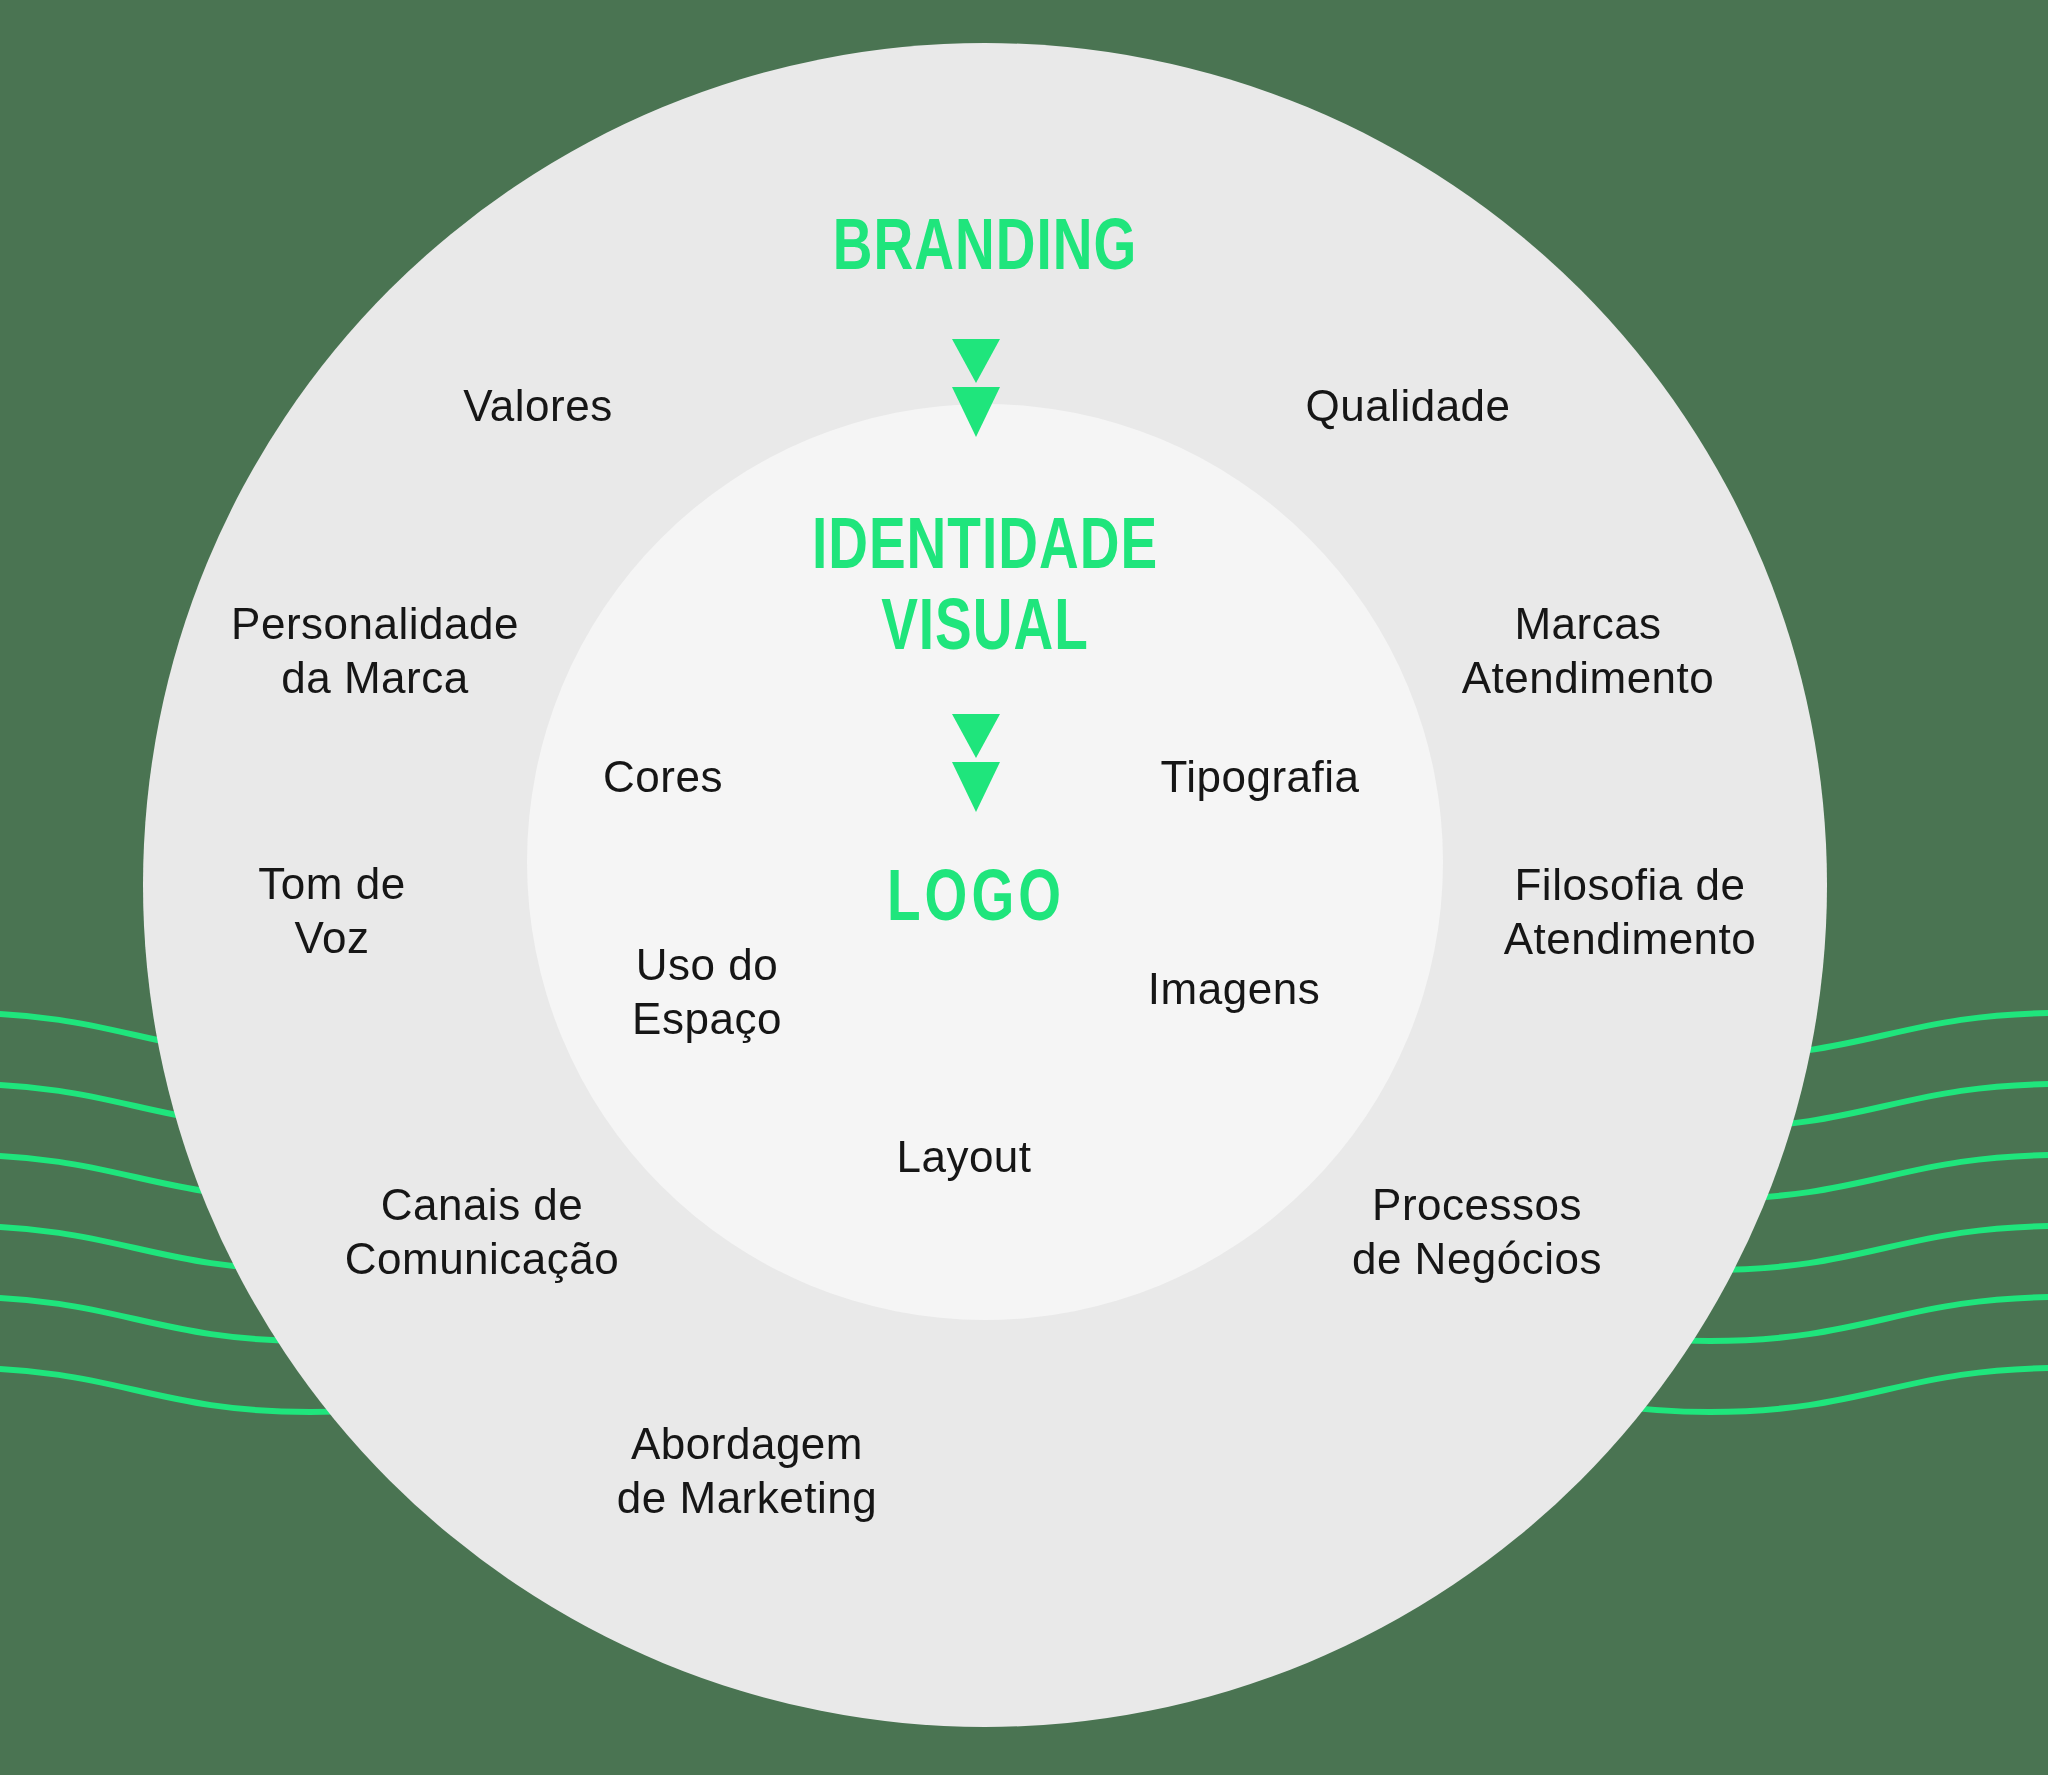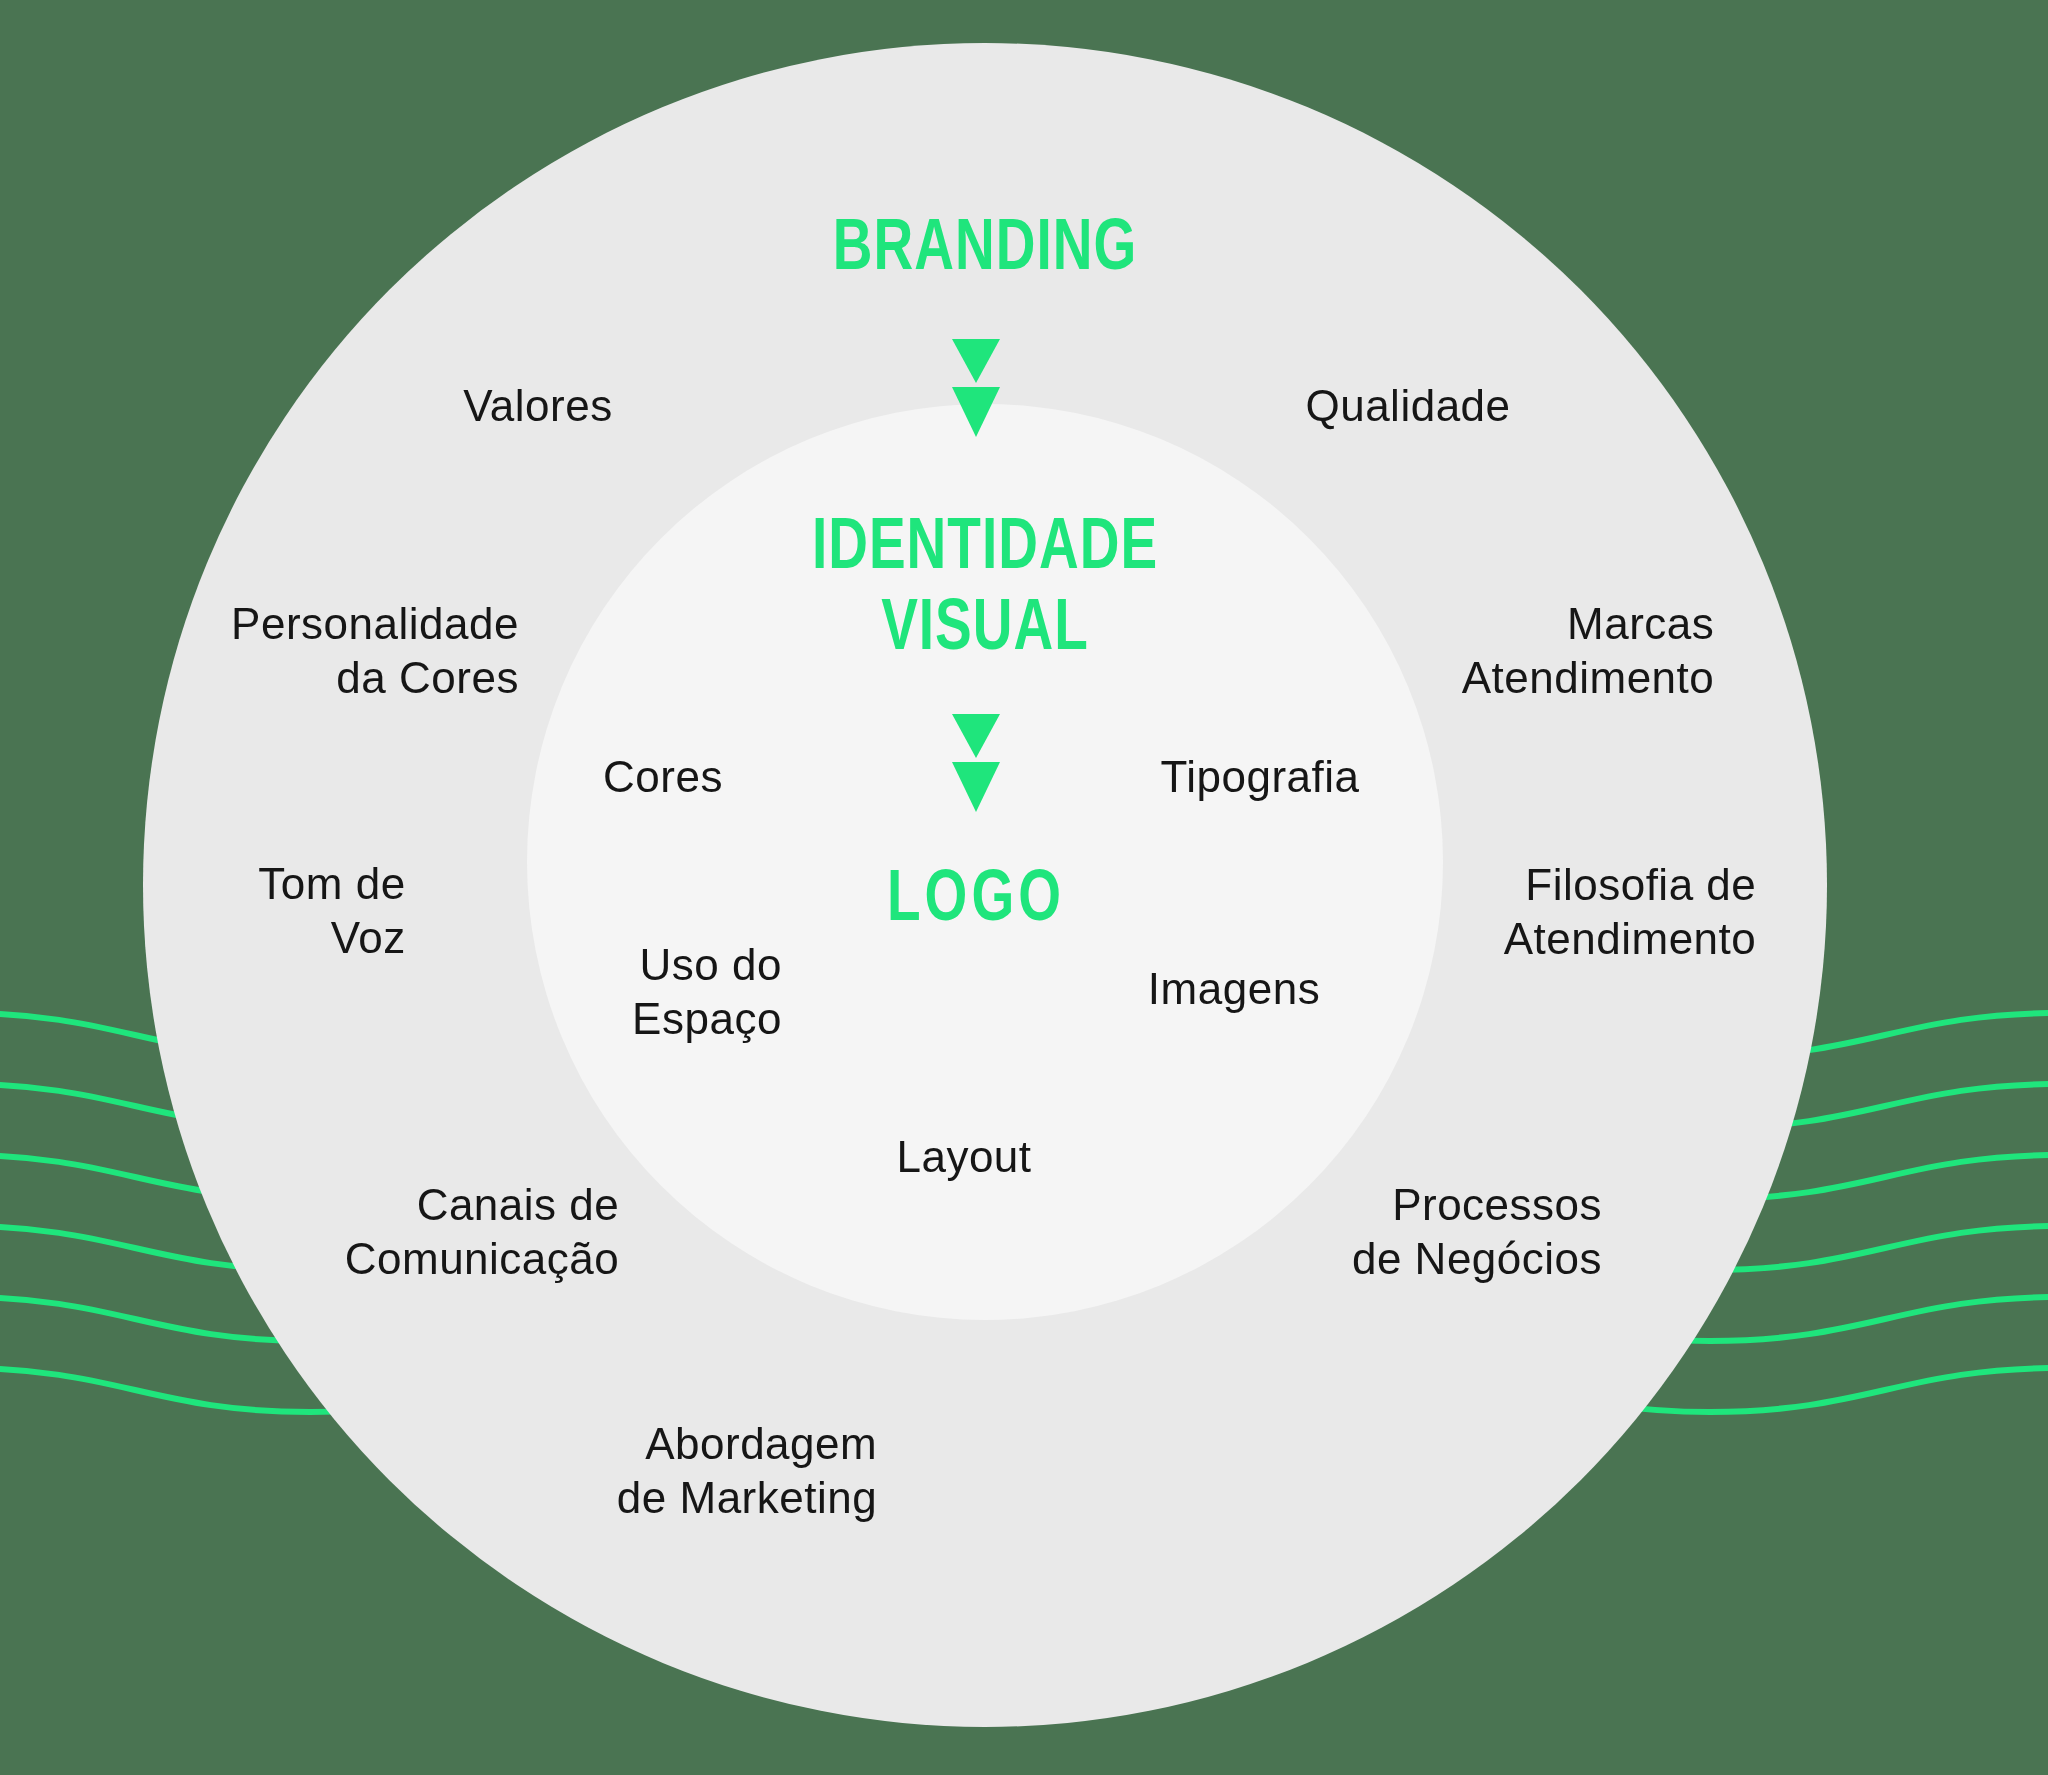--- a/index.html
+++ b/index.html
@@ -22,21 +22,21 @@
   .header{
     position:absolute;z-index:3;
     transform:translate(-50%,-50%) scaleY(1.3);
     font-weight:bold;font-size:55px;line-height:62px;
     color:var(--accent);letter-spacing:1px;text-align:center;white-space:pre-line;
   }
   .label{
     position:absolute;z-index:3;
     transform:translate(-50%,-50%);
     font-size:44px;line-height:54px;letter-spacing:0.5px;
-    color:var(--text);text-align:right;white-space:pre-line;
+    color:var(--text);text-align:center;white-space:pre-line;
   }
   .arrow{position:absolute;z-index:3;transform:translate(-50%,-50%);}
   .arrow polygon{fill:var(--accent);}
 </style>
 </head>
 <body>
 
 <div id="stage">
 
   <svg id="waves" width="2048" height="1775">
@@ -61,21 +61,21 @@
     <polygon points="0,48 48,48 24,98"></polygon>
   </svg>
   <svg class="arrow" style="left:976px;top:763px" width="48" height="98" viewBox="0 0 48 98">
     <polygon points="0,0 48,0 24,44"></polygon>
     <polygon points="0,48 48,48 24,98"></polygon>
   </svg>
 
   <div class="label" style="left:538px;top:406px">Valores</div>
   <div class="label" style="left:1408px;top:406px">Qualidade</div>
   <div class="label" style="left:375px;top:651px">Personalidade
-da Cores</div>
+da Marca</div>
   <div class="label" style="left:1588px;top:651px">Marcas
 Atendimento</div>
   <div class="label" style="left:332px;top:911px">Tom de
 Voz</div>
   <div class="label" style="left:1630px;top:912px">Filosofia de
 Atendimento</div>
   <div class="label" style="left:482px;top:1232px">Canais de
 Comunicação</div>
   <div class="label" style="left:1477px;top:1232px">Processos
 de Negócios</div>

